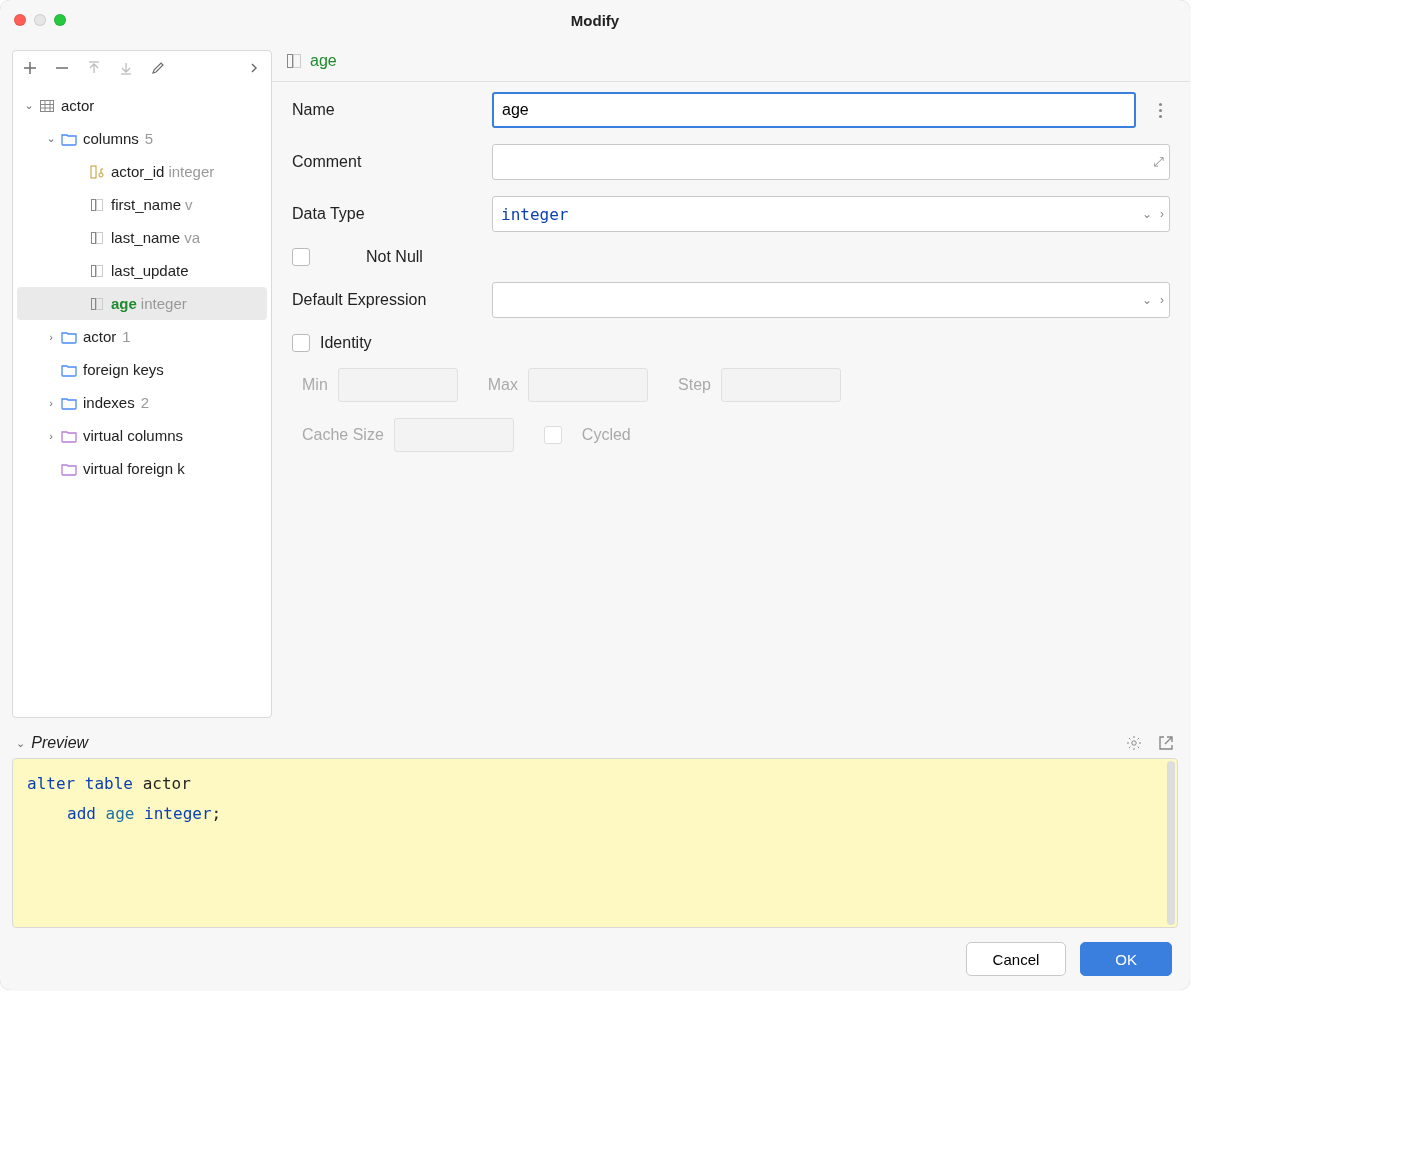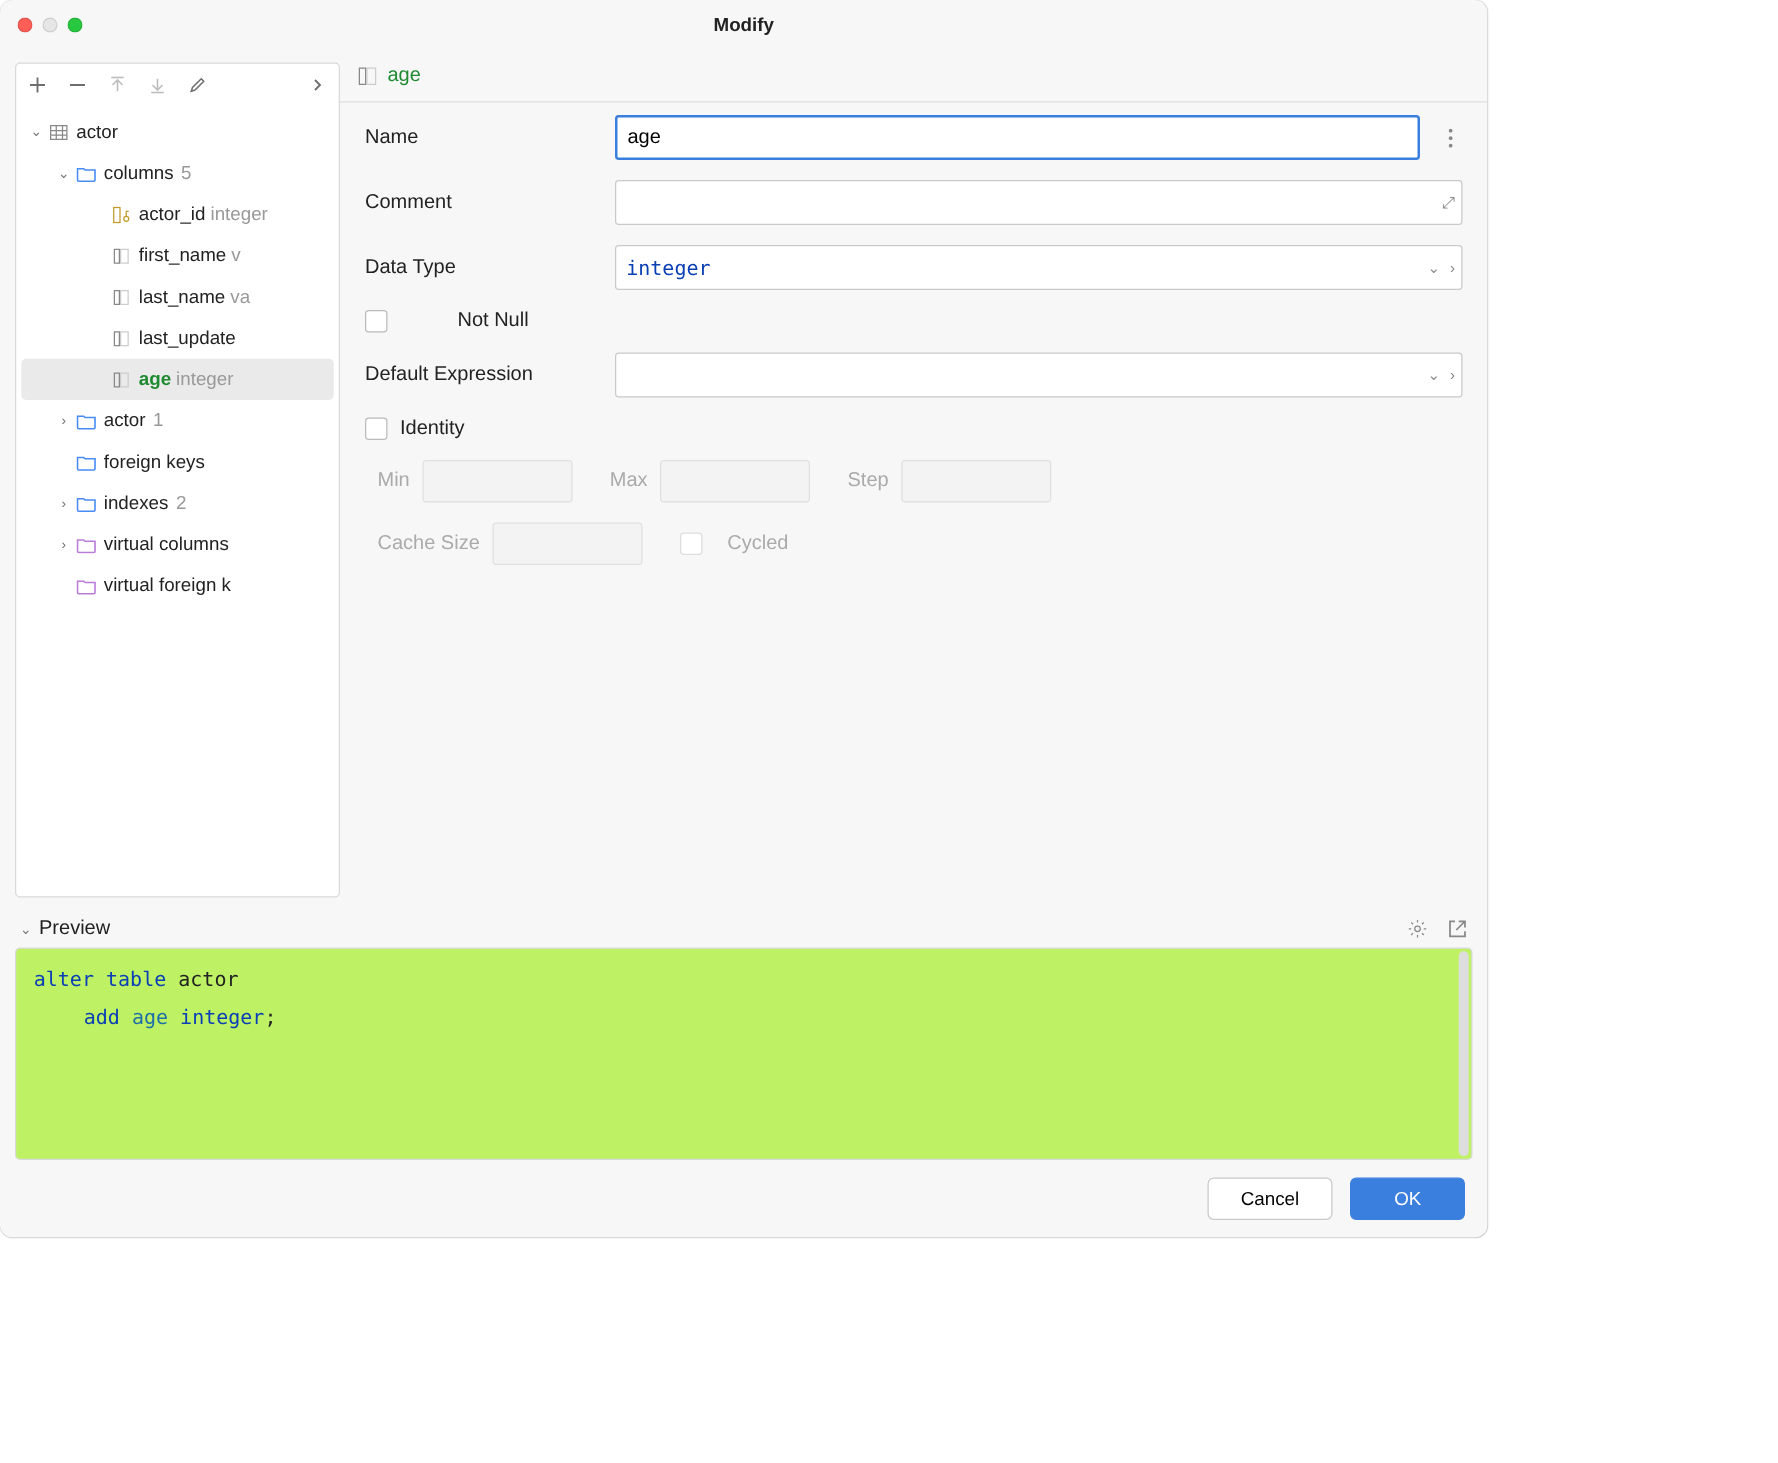--- a/index.html
+++ b/index.html
@@ -113,25 +113,25 @@
 .identity-row .sub input { width:110px; height:34px; border:1px solid #e0e0e0; border-radius:3px; background:#f3f3f3; }
 
 .preview {
   margin: 0 12px 0 12px;
   display:flex; flex-direction:column;
 }
 .preview-header {
   display:flex; align-items:center; height:30px; gap:6px; padding:0 4px;
 }
 .preview-header .twisty { font-size:11px; color:#6e6e6e; }
-.preview-header .plabel { font-size:16px; color:#222; }
+.preview-header .plabel { font-size:16px; color:#222;font-style:italic; }
 .preview-header .spacer { flex:1; }
 .preview-header .picon { color:#888; margin-left:10px; }
 .preview-box {
-  border:1px solid #d9d9d9; border-radius:4px; background:#bef264;
+  border:1px solid #d9d9d9; border-radius:4px; background:#fef9c3;
   height:170px; padding:10px 14px; font-family:"SF Mono", Menlo, monospace;
   font-size:16px; line-height:1.9; position:relative;
 }
 .preview-box .scroll { position:absolute; right:2px; top:2px; bottom:2px; width:8px; background:#ddd; border-radius:4px; }
 .kw { color:#0a3fb5; }
 .ident { color:#1e6fa8; }
 .punct { color:#222; }
 
 .footer {
   display:flex; justify-content:flex-end; gap:14px; padding:14px 18px;

